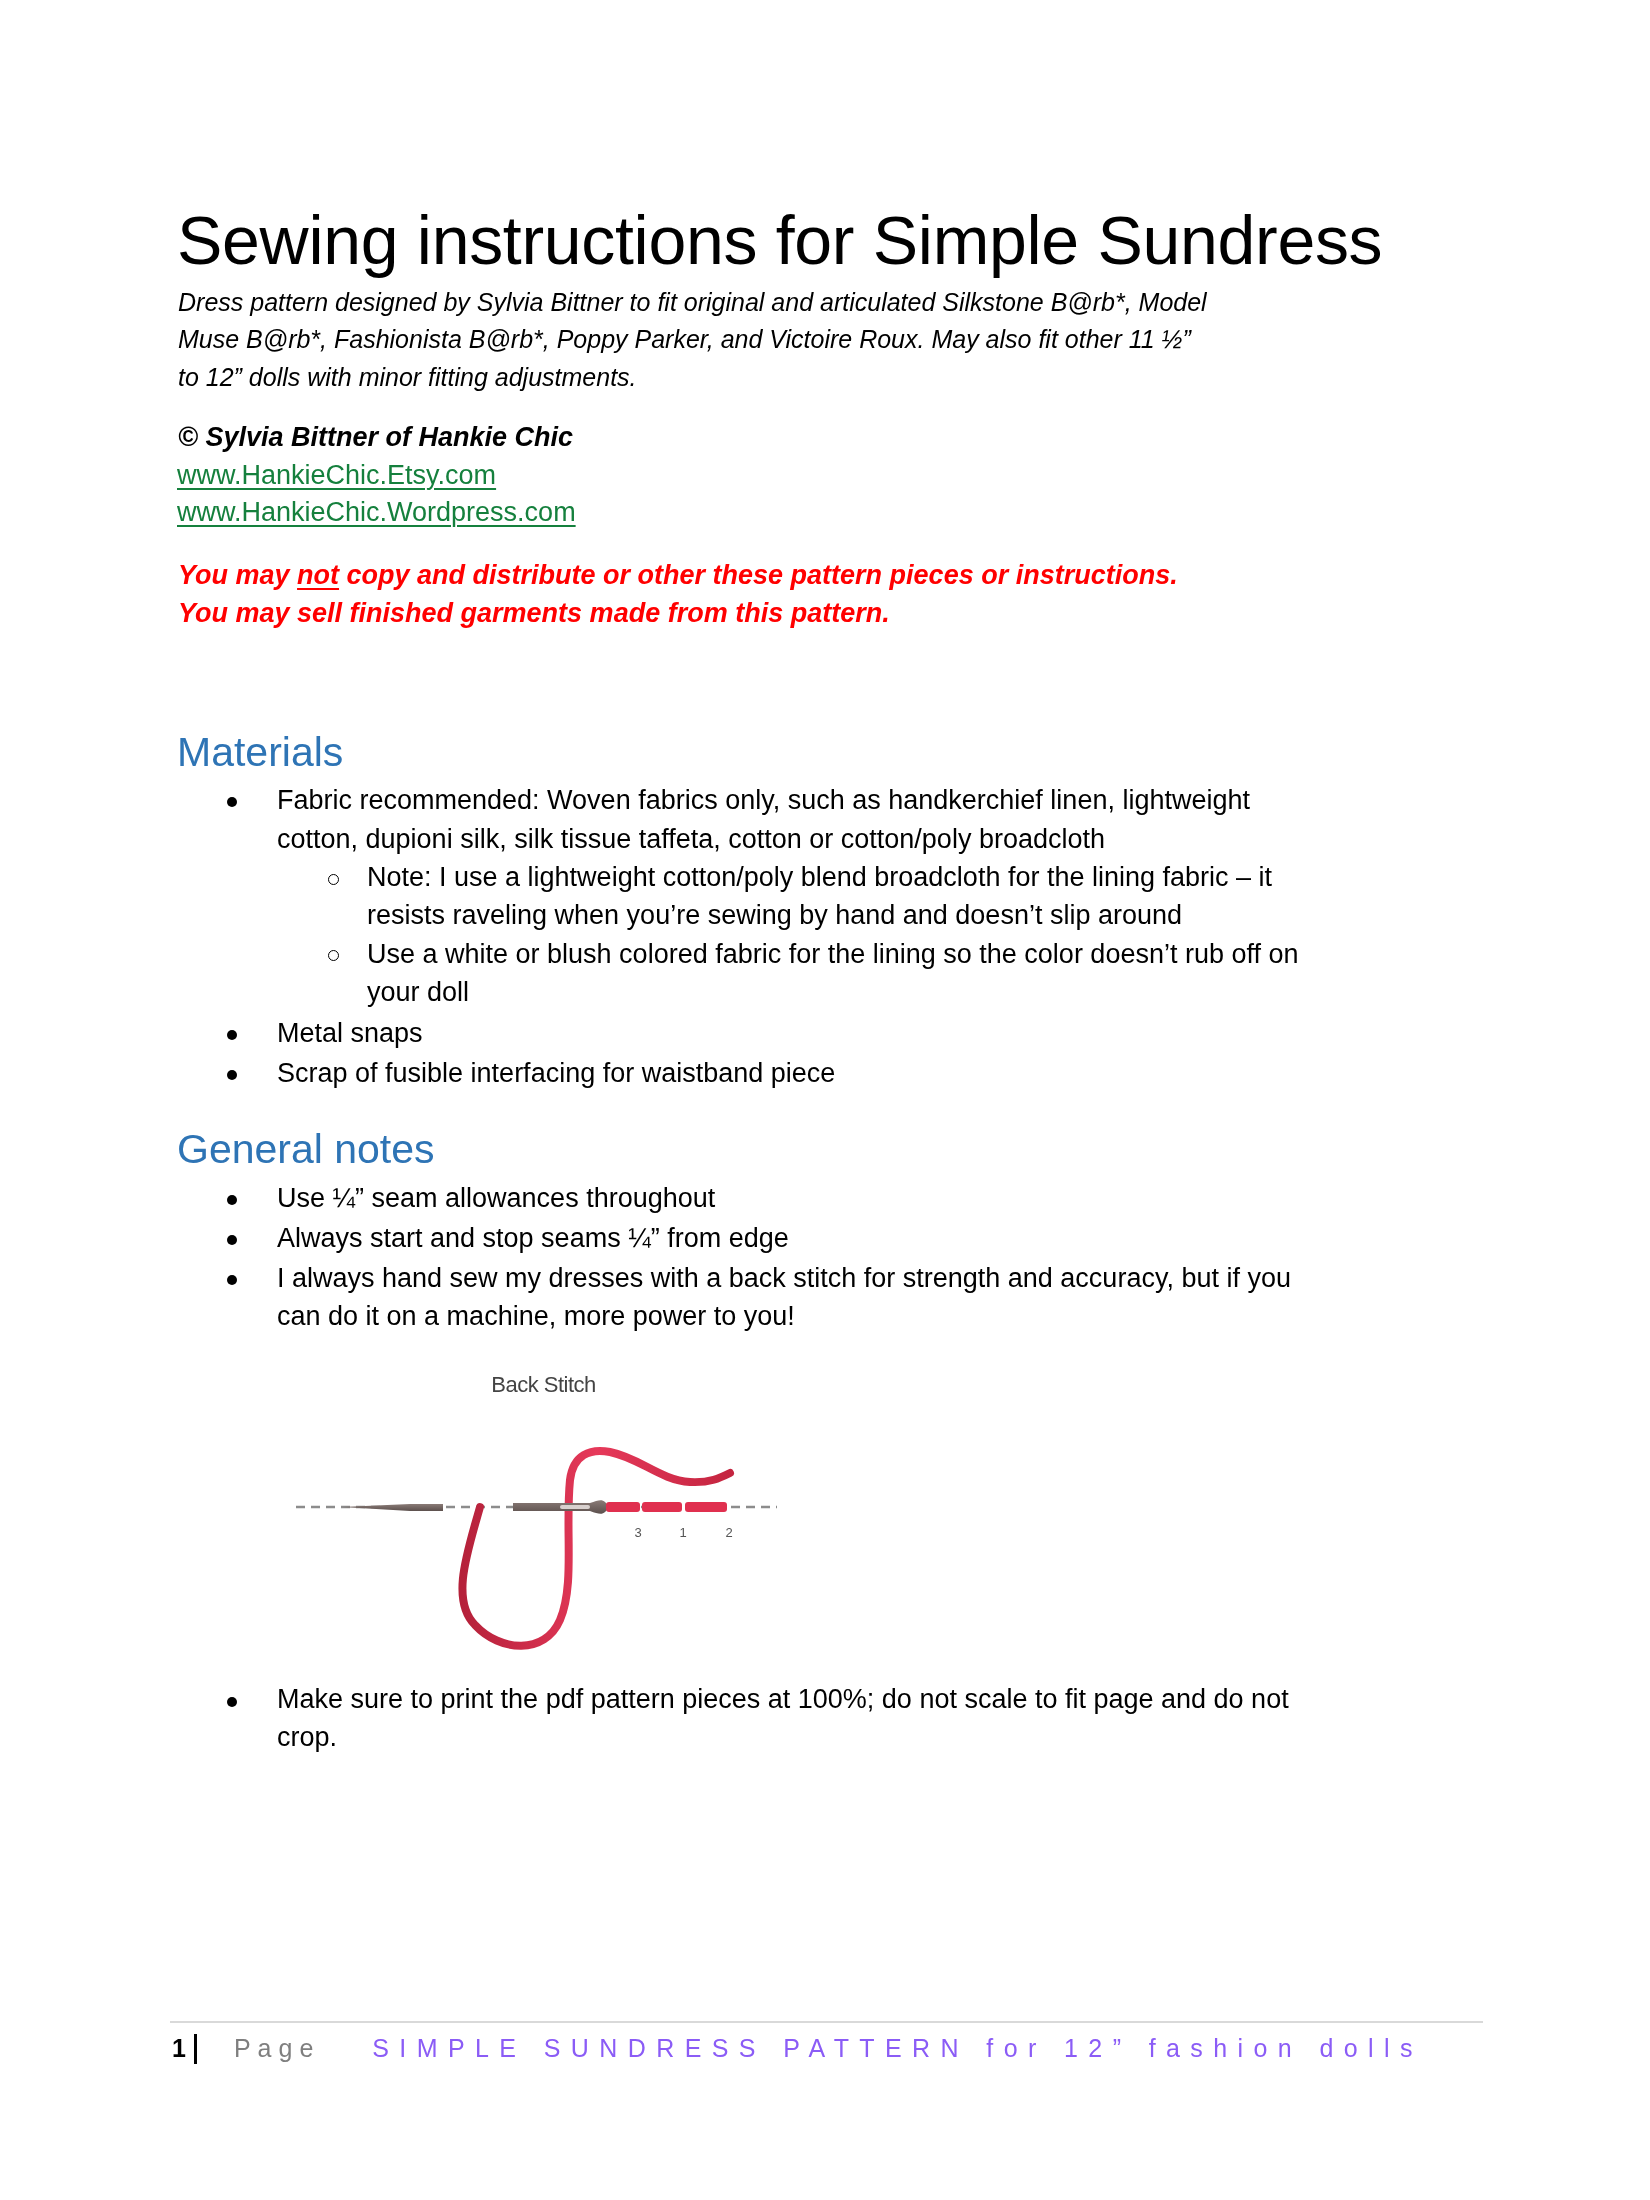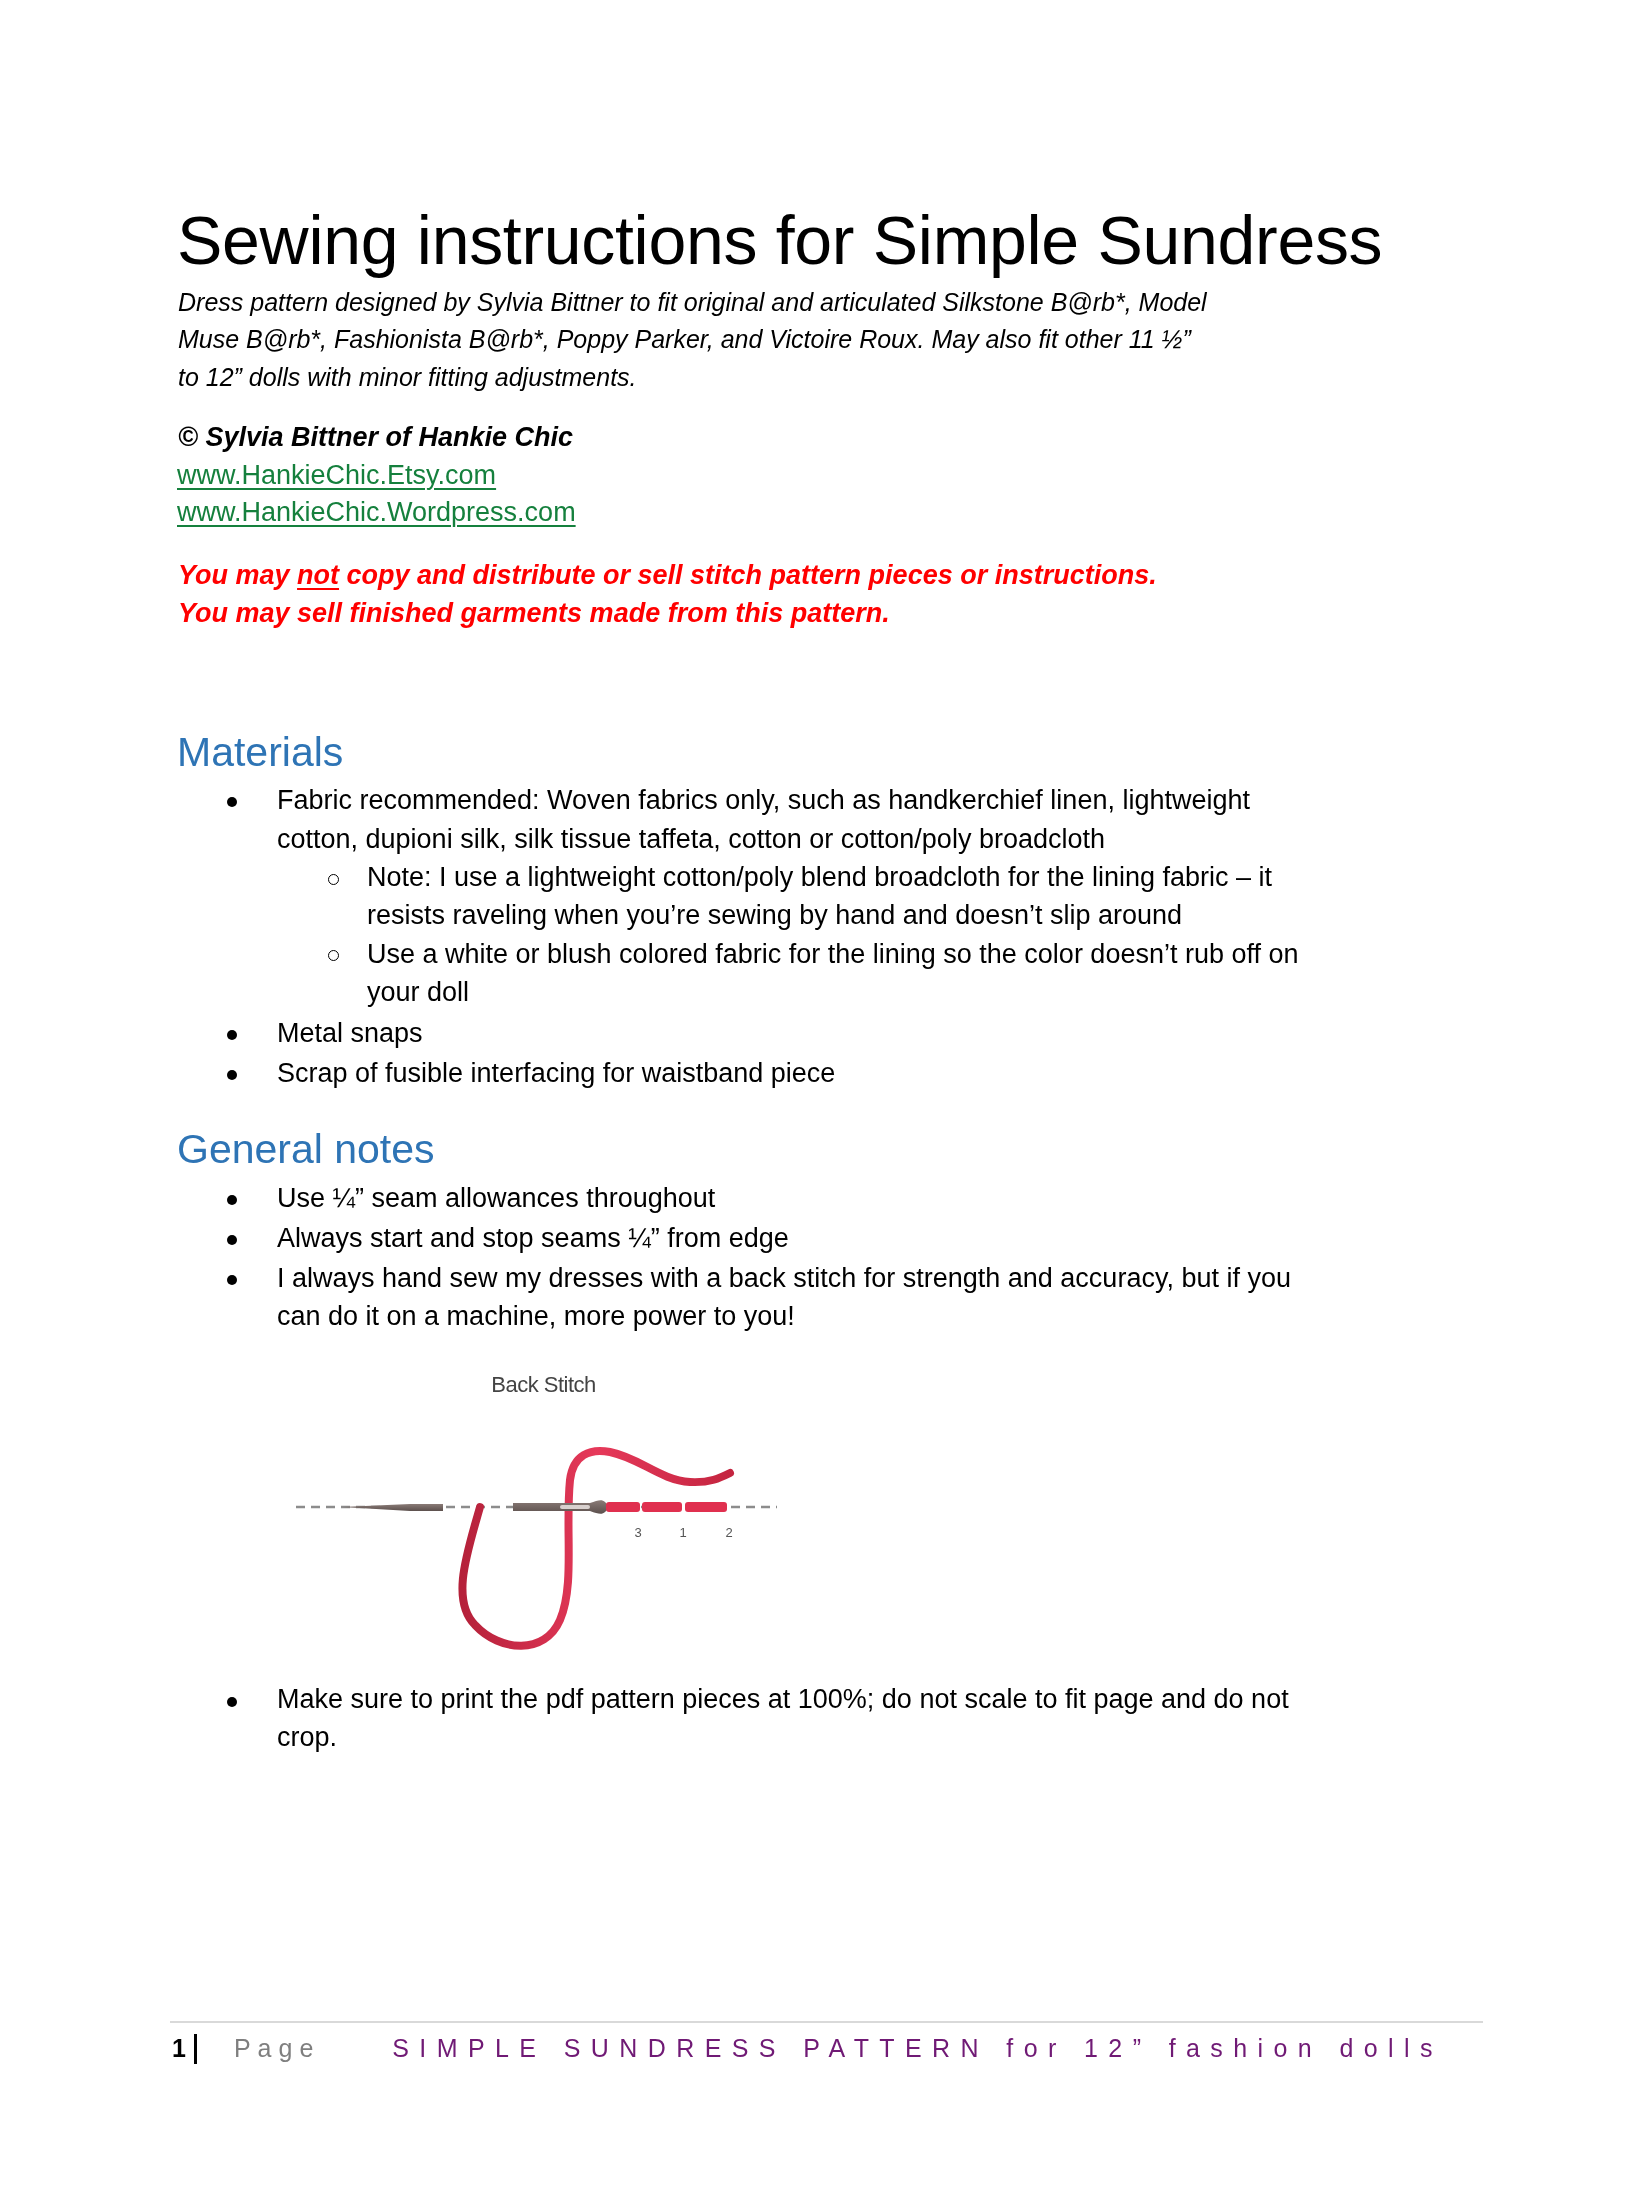--- a/index.html
+++ b/index.html
@@ -18,35 +18,35 @@
   .li { font-size:27px; line-height:38px; }
   .li1 { left:277px; }
   .li2 { left:367px; }
   .figure { position:absolute; left:280px; top:1370px; width:650px; height:310px; }
   .fig-label { position:absolute; left:6px; width:515px; text-align:center; top:2px; font-size:22px; color:#444; letter-spacing:-0.5px; font-family:"Liberation Sans", sans-serif; }
   .footer-rule { position:absolute; left:170px; top:2021px; width:1313px; height:2px; background:#D9D9D9; }
   .footer { position:absolute; left:172px; top:2030px; font-size:25px; line-height:36px; white-space:nowrap; }
   .footer .num { font-weight:bold; color:#000; }
   .footer .bar { display:inline-block; width:3px; height:30px; background:#000; vertical-align:-7px; margin:0 9px 0 8px; }
   .footer .pg { color:#7F7F7F; letter-spacing:7px;margin-left:28px; }
-  .footer .ft { color:#701a75; letter-spacing:10.4px; margin-left:72px; }
+  .footer .ft { color:#8b5cf6; letter-spacing:10.4px; margin-left:52px; }
 </style>
 </head>
 <body>
 
 <div class="abs title">Sewing instructions for Simple Sundress</div>
 <div class="abs sub" style="top:283px">Dress pattern designed by Sylvia Bittner to fit original and articulated Silkstone B@rb*, Model</div>
 <div class="abs sub" style="top:320px">Muse B@rb*, Fashionista B@rb*, Poppy Parker, and Victoire Roux. May also fit other 11 ½”</div>
 <div class="abs sub" style="top:358px">to 12” dolls with minor fitting adjustments.</div>
 
 <div class="abs copy">© Sylvia Bittner of Hankie Chic</div>
 <a class="abs link" style="top:456px">www.HankieChic.Etsy.com</a>
 <a class="abs link" style="top:493px">www.HankieChic.Wordpress.com</a>
 
-<div class="abs warn" style="top:556px"><span>You may </span><u>not</u><span> copy and distribute or sell stitch pattern pieces or instructions.</span></div>
+<div class="abs warn" style="top:556px"><span>You may </span><u>not</u><span> copy and distribute or other these pattern pieces or instructions.</span></div>
 <div class="abs warn" style="top:594px">You may sell finished garments made from this pattern.</div>
 
 <div class="abs h2" style="top:728px">Materials</div>
 
 <div>
   <div class="bullet" style="left:227px;top:797px"></div>
   <div class="abs li li1" style="top:781px">Fabric recommended: Woven fabrics only, such as handkerchief linen, lightweight</div>
   <div class="abs li li1" style="top:820px">cotton, dupioni silk, silk tissue taffeta, cotton or cotton/poly broadcloth</div>
 
   <div class="sub-bullet" style="left:328px;top:874px"></div>

